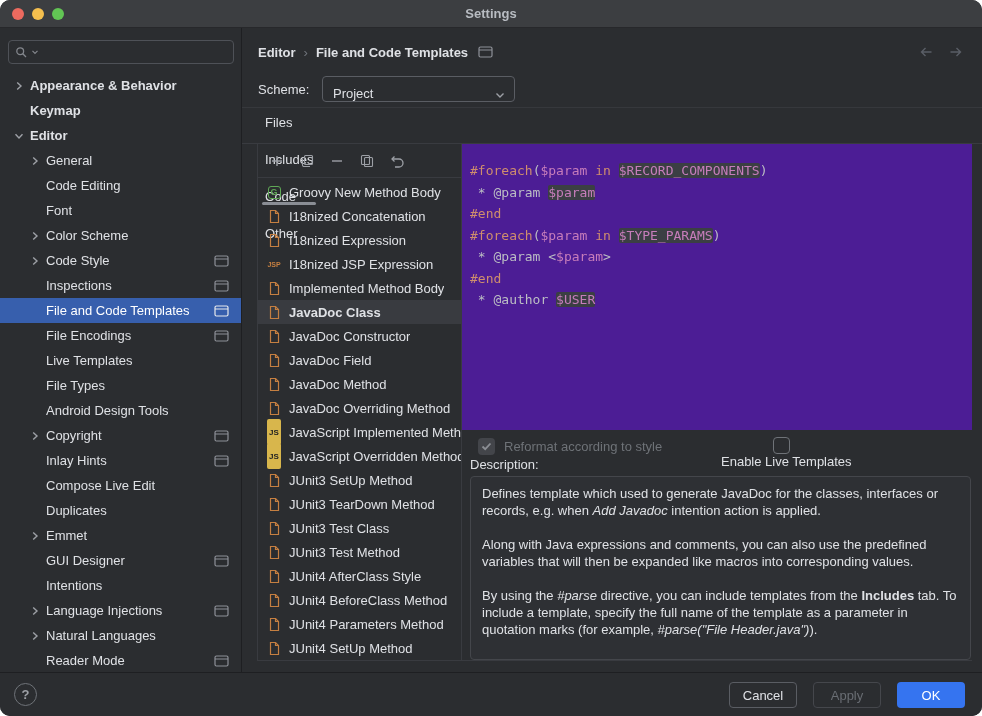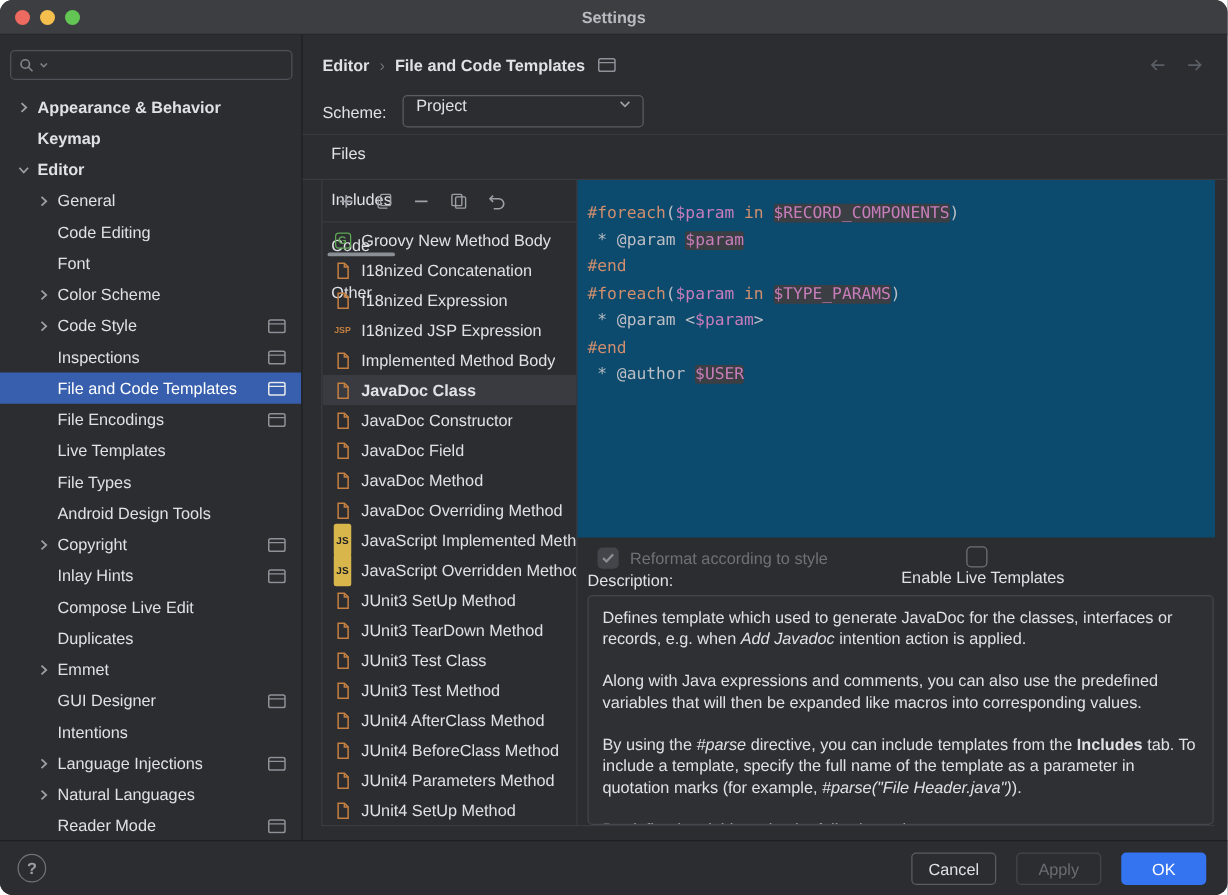--- a/index.html
+++ b/index.html
@@ -33,21 +33,21 @@
 
   
   .breadcrumb { position:absolute; left:258px; top:42px; height:20px; display:flex; align-items:center; gap:8px; font-weight:700; }
   .bc-sep { color:#6f737a; font-weight:400; }
   .bc-badge { display:inline-flex; align-items:center; margin-left:2px; }
   .nav-arrows { position:absolute; right:18px; top:45px; display:flex; gap:14px; align-items:center; }
   .nav-btn { display:inline-flex; align-items:center; }
 
   
   .scheme-label { position:absolute; left:258px; top:82px; }
-  .scheme-select { position:absolute; left:322px; top:76px; width:193px; height:26px; border:1px solid #5a5d63; border-radius:4px; background:#2b2d30; display:flex; align-items:flex-start; justify-content:space-between; padding:0 8px 0 10px; cursor:default; }
+  .scheme-select { position:absolute; left:322px; top:76px; width:193px; height:26px; border:1px solid #5a5d63; border-radius:4px; background:#2b2d30; display:flex; align-items:flex-end; justify-content:space-between; padding:0 8px 0 10px; cursor:default; }
   .sep-under-scheme { position:absolute; left:242px; right:0; top:107px; height:1px; background:#36383c; }
 
   
   .tabbar { position:absolute; left:262px; top:115px; height:28px; display:flex; gap:22px;flex-direction:column; }
   .tab { height:28px; display:flex; align-items:center; padding:0 3px; position:relative; color:#dfe1e5; cursor:default; }
   .tab.active::after { content:""; position:absolute; left:0; right:0; bottom:-1px; height:3px; background:#8a8e95; border-radius:2px; }
   .sep-under-tabs { position:absolute; left:242px; right:0; top:143px; height:1px; background:#393b40; }
 
   
   .sep-v-left { position:absolute; left:257px; top:144px; width:1px; height:517px; background:#393b40; }
@@ -63,21 +63,21 @@
   .template-list { position:absolute; left:258px; top:178px; width:203px; height:482px; overflow:hidden; padding-top:2px; }
   .tmpl-row { display:flex; align-items:center; height:24px; padding-left:8px; gap:7px; white-space:nowrap; cursor:default; }
   .tmpl-row.selected { background:#393b40;font-weight:bold; }
   .ticon-wrap { flex:0 0 16px; display:inline-flex; align-items:center; justify-content:center; }
   .ticon-groovy { width:13px; height:13px; border:1.5px solid #5fa856; border-radius:3px; color:#5fa856; font-size:9px; font-weight:700; display:inline-flex; align-items:center; justify-content:center; }
   .ticon-js { width:14px; height:26px; background:#d8b64c; border-radius:2px; color:#1e1f22; font-size:8px; font-weight:700; display:inline-flex; align-items:center; justify-content:center; }
   .ticon-jsp { font-size:7px; font-weight:700; color:#c57f41; letter-spacing:0; }
   .tmpl-label { overflow:hidden; }
 
   
-  .code-editor { position:absolute; left:462px; top:144px; width:510px; height:286px; background:#0c4a6e; padding:16px 0 0 8px; font-family:"DejaVu Sans Mono", monospace; font-size:13px; line-height:21.5px; overflow:hidden; }
+  .code-editor { position:absolute; left:462px; top:144px; width:510px; height:286px; background:#4c1d95; padding:16px 0 0 8px; font-family:"DejaVu Sans Mono", monospace; font-size:13px; line-height:21.5px; overflow:hidden; }
   .code-line { white-space:pre; }
   .tk-d { color:#cf8e6d; }
   .tk-v { color:#c77dbb; }
   .tk-p { color:#bcbec4; }
   .tk-hl { background:#3b3f43; border-radius:2px; }
 
   
   .opt-group { position:absolute; top:437px; display:flex; align-items:center; height:18px; }
   .opt-reformat { left:478px; }
   .opt-live { left:712px;flex-direction:column; }
@@ -528,21 +528,21 @@
         </span>
         <span class="tmpl-label">JUnit3 Test Method</span>
       </div>
       <div class="tmpl-row">
         <span class="ticon-wrap">
           <svg width="15" height="15" viewBox="0 0 15 15">
             <path d="M3.5 1.5 h5 l3 3 v9 h-8 z" fill="none" stroke="#c57f41" stroke-width="1.2"></path>
             <path d="M8.5 1.5 v3 h3" fill="none" stroke="#c57f41" stroke-width="1.2"></path>
           </svg>
         </span>
-        <span class="tmpl-label">JUnit4 AfterClass Method</span>
+        <span class="tmpl-label">JUnit4 AfterClass Style</span>
       </div>
       <div class="tmpl-row">
         <span class="ticon-wrap">
           <svg width="15" height="15" viewBox="0 0 15 15">
             <path d="M3.5 1.5 h5 l3 3 v9 h-8 z" fill="none" stroke="#c57f41" stroke-width="1.2"></path>
             <path d="M8.5 1.5 v3 h3" fill="none" stroke="#c57f41" stroke-width="1.2"></path>
           </svg>
         </span>
         <span class="tmpl-label">JUnit4 BeforeClass Method</span>
       </div>

